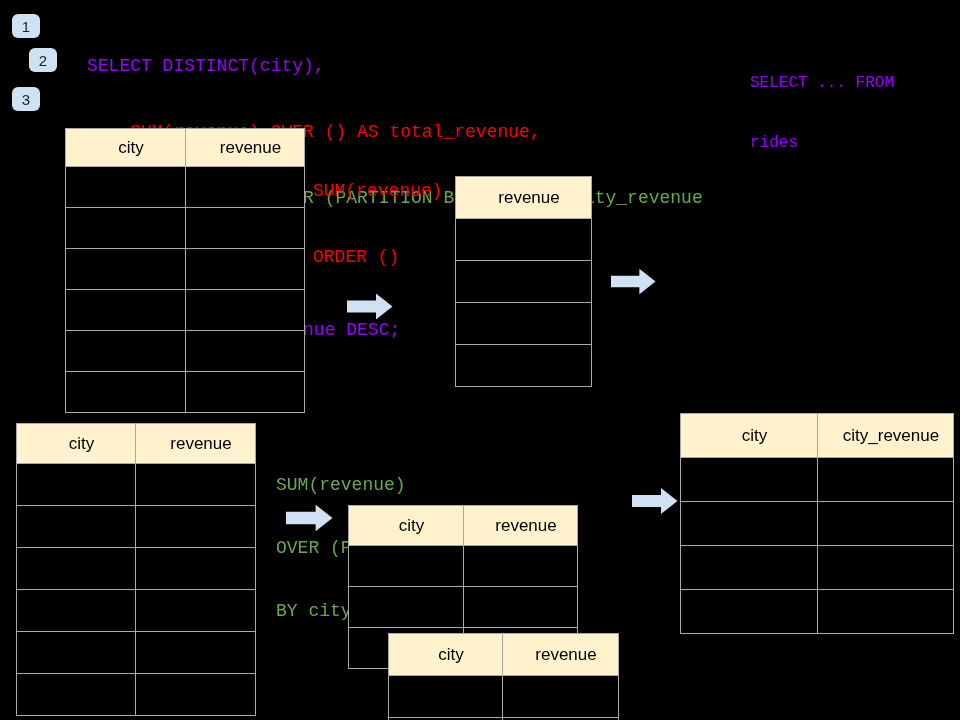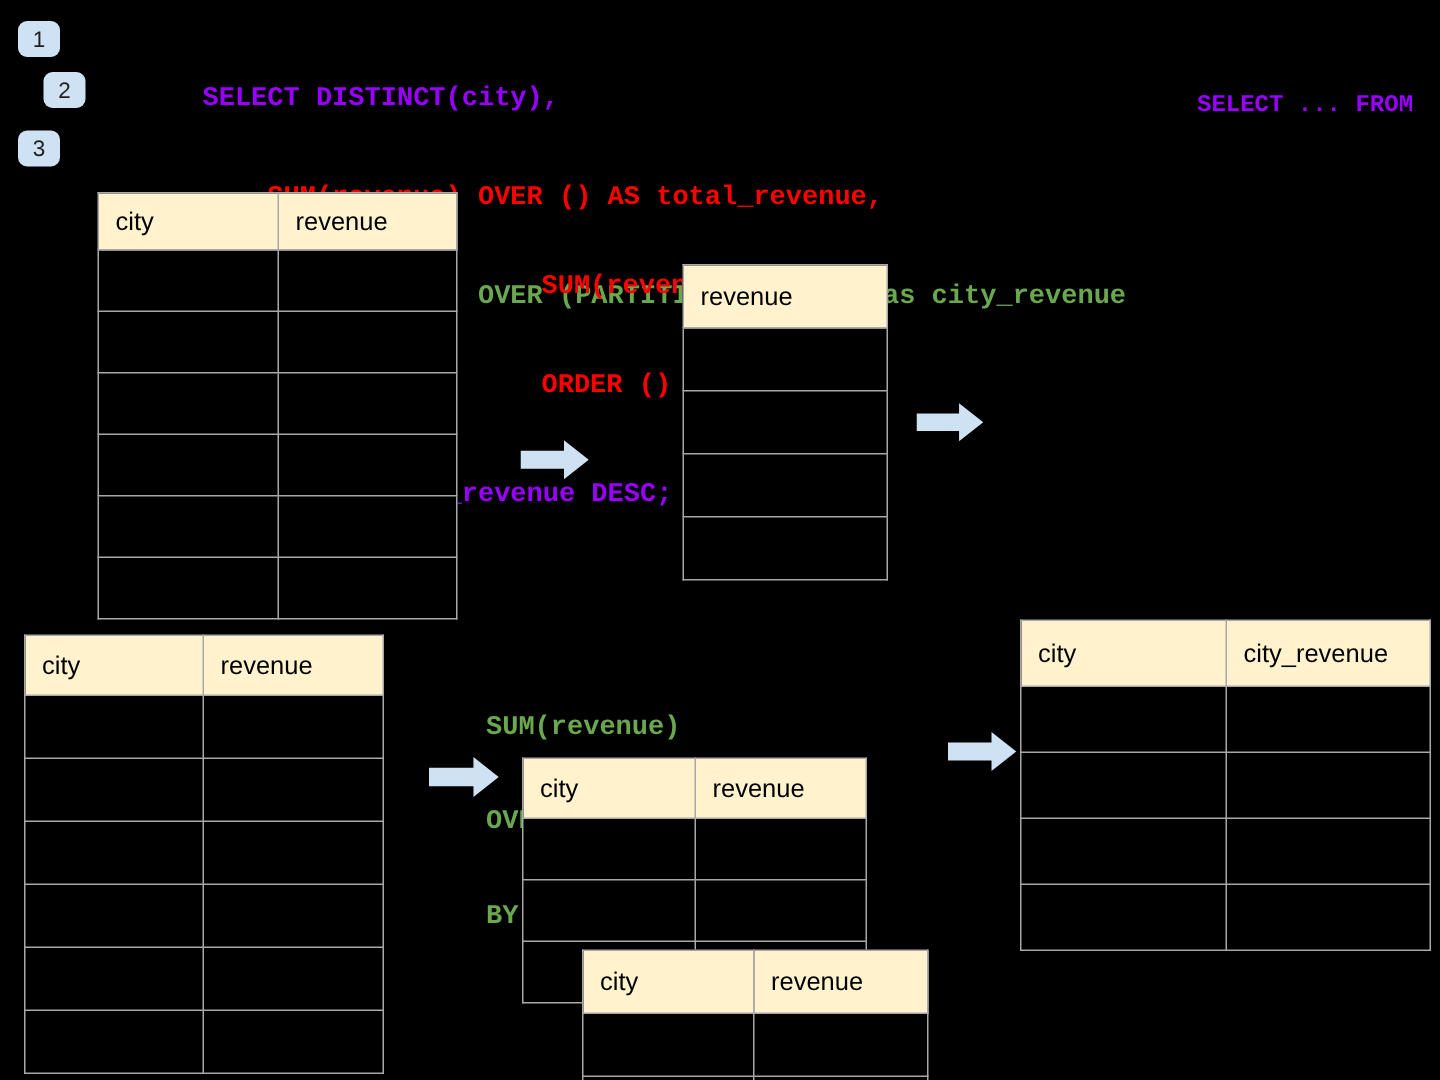--- a/index.html
+++ b/index.html
@@ -8,28 +8,27 @@
     width: 960px;
     height: 720px;
     overflow: hidden;
     background: var(--background, #000);
     font-family: "Liberation Sans", sans-serif;
   }
   
   .code {
     position: absolute;
     font-family: "Liberation Mono", "DejaVu Sans Mono", monospace;
-    font-weight: 700;
+    font-weight: 400;
     white-space: pre;
-    margin-left: 48px;
   }
   .code-main  { left: 87px;  top: 11px;  font-size: 18px; line-height: 22px; }
   .note-red   { left: 313px; top: 136px; font-size: 18px; line-height: 22px; color: var(--red); }
   .note-green { left: 276px; top: 433px; font-size: 18px; line-height: 21px; color: var(--green); }
-  .note-side  { left: 750px; top: 20px;  font-size: 16px; line-height: 20px; color: var(--purple); }
+  .note-side  { left: 750px; top: 33px;  font-size: 16px; line-height: 20px; color: var(--purple); }
   .c-purple { color: var(--purple); }
   .c-red    { color: var(--red); }
   .c-green  { color: var(--green); }
   
   .badge {
     position: absolute;
     width: 28px; height: 24px;
     background: var(--badgeBg);
     color: var(--badgeText);
     border-radius: 6px;
@@ -45,21 +44,21 @@
   }
   table.tbl th, table.tbl td {
     border: 1px solid var(--tableBorder);
     padding: 0;
   }
   table.tbl th {
     background: var(--headerBg);
     color: #000;
     font-size: 17px;
     font-weight: 400;
-    text-align: left;
+    text-align: center;
     padding-left: 11px;
     vertical-align: middle;
   }
   .tblA { left: 65px;  top: 128px; width: 239px; }
   .tblA th { height: 37px; } .tblA td { height: 40px; }
   .tblB { left: 455px; top: 176px; width: 136px; }
   .tblB th { height: 41px; } .tblB td { height: 41px; }
   .tblC { left: 16px;  top: 423px; width: 239px; }
   .tblC th { height: 39px; } .tblC td { height: 41px; }
   .tblD { left: 348px; top: 505px; width: 229px; }
@@ -82,20 +81,21 @@
 <div class="code code-main">
   <div class="c-purple">SELECT DISTINCT(city),</div>
   <div class="c-red">    SUM(revenue) OVER () AS total_revenue,</div>
   <div class="c-green">    SUM(revenue) OVER (PARTITION BY city) as city_revenue</div>
   <div class="c-purple">  FROM rides</div>
   <div class="c-purple">  ORDER by city_revenue DESC;</div>
 </div>
 
 <div class="code note-side">
   <div>SELECT ... FROM</div>
+  <div>rides</div>
 </div>
 
 <div class="code note-red">
   <div>SUM(revenue)</div>
   <div>ORDER ()</div>
 </div>
 
 <div class="code note-green">
   <div>SUM(revenue)</div>
   <div>OVER (PARTITION</div>

